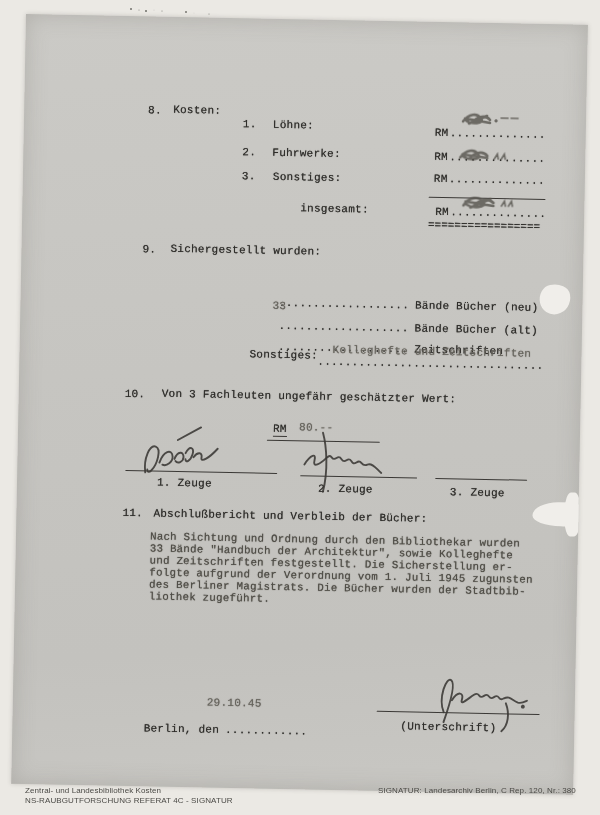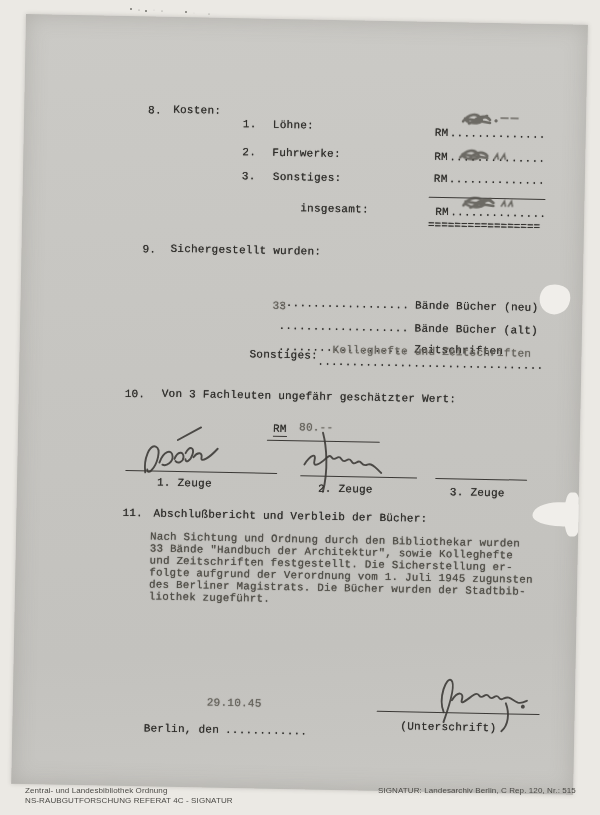--- a/index.html
+++ b/index.html
@@ -159,15 +159,15 @@
     <path d="M86,36 C90,46 89,58 82,64"></path>
   </svg>
 
   <div class="patch" style="left:519px;top:260px;width:31px;height:30px;border-radius:45% 60% 55% 50%/55% 45% 60% 50%;transform:rotate(-12deg);"></div>
   <div class="patch" style="left:516px;top:478px;width:50px;height:24px;border-radius:55% 20% 40% 60%/60% 40% 50% 45%;"></div>
   <div class="patch" style="left:548px;top:468px;width:16px;height:44px;border-radius:40%;"></div>
 </div>
 
 <div class="speck" style="left:130px;top:8px;"></div>
 
-<div class="footer-t" style="left:25px;top:786px;">Zentral- und Landesbibliothek Ordnung</div>
+<div class="footer-t" style="left:25px;top:786px;">Zentral- und Landesbibliothek Kosten</div>
 <div class="footer-t" style="left:25px;top:796px;">NS-RAUBGUTFORSCHUNG REFERAT 4C - SIGNATUR</div>
-<div class="footer-t" style="left:378px;top:786px;">SIGNATUR: Landesarchiv Berlin, C Rep. 120, Nr.: 515</div>
+<div class="footer-t" style="left:378px;top:786px;">SIGNATUR: Landesarchiv Berlin, C Rep. 120, Nr.: 380</div>
 
 </body></html>

